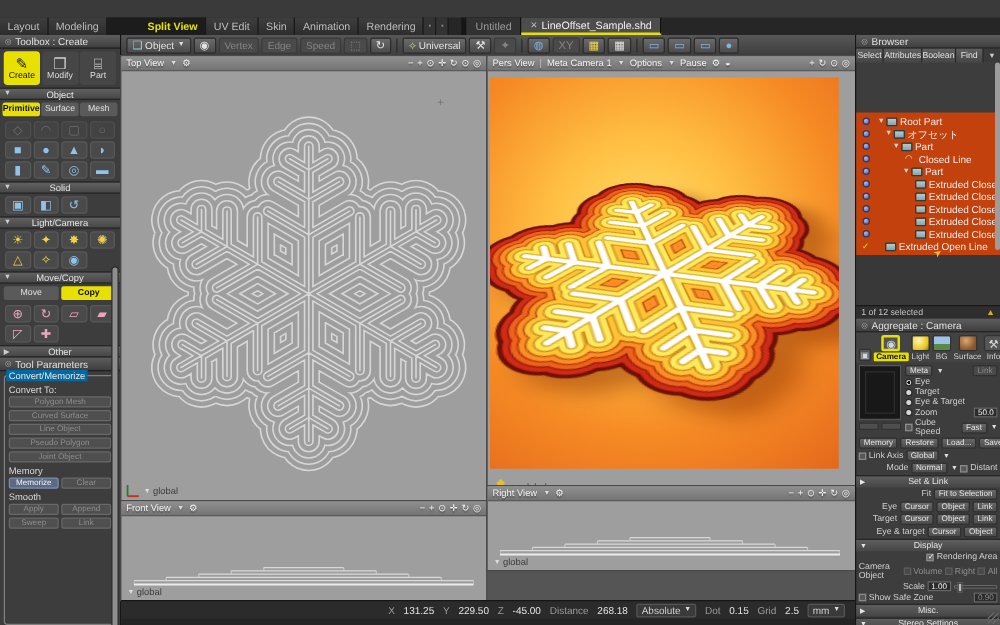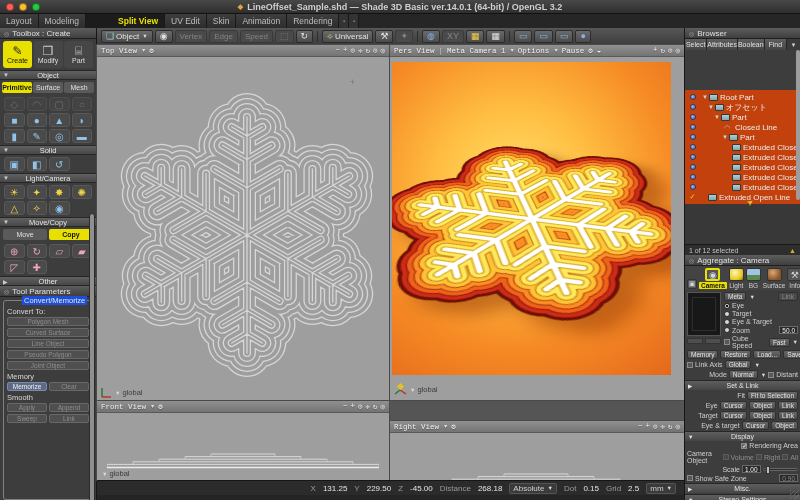--- a/index.html
+++ b/index.html
@@ -46,43 +46,43 @@
   .gi.dim{color:#6e6e6e;background:#434343;border-color:#4e4e4e;}
   .gi.yel{color:#f2d243;}
   .gi.pnk{color:#eba6bd;}
   .mc-row{display:flex;gap:2px;padding:2px 3px;}
   .mc-btn{flex:1;text-align:center;font-size:7px;padding:2px 0;background:#5a5a5a;color:#e0e0e0;border-radius:2px;}
   .mc-btn.active{background:#e8e000;color:#111;font-weight:bold;}
   .lp-scroll{position:absolute;left:89px;top:185px;width:6px;height:310px;background:#8f8f8f;border-radius:3px;border:1px solid #2c2c2c;}
 
   
   .tp-group{margin:3px 3px 0;border:1px solid #808080;border-radius:3px;padding:4px 3px 3px;position:relative;flex:1;}
-  .tp-gl{position:absolute;top:-5px;left:18px;background:#1d4ed8;padding:0 2px;font-size:7.5px;color:#e6e6e6;}
+  .tp-gl{position:absolute;top:-5px;left:1px;background:#0369a1;padding:0 2px;font-size:7.5px;color:#e6e6e6;}
   .tp-label{font-size:7.5px;color:#d8d8d8;margin:2px 0 1px;}
   .tp-btn{display:block;width:100%;height:9px;background:#4f4f4f;border:1px solid #686868;border-radius:2px;color:#8e8e8e;font-size:6.5px;text-align:center;line-height:8px;margin-bottom:2px;}
   .tp-row{display:flex;gap:2px;margin-bottom:2px;}
   .tp-row .tp-btn{margin-bottom:0;}
   .tp-btn.on{background:#5d6a86;color:#f2f2f2;border-color:#7b8cab;}
 
   
   .toolbar{position:absolute;top:0;left:0;right:0;height:17px;background:linear-gradient(#575757,#3e3e3e);border-bottom:1px solid #181818;display:flex;align-items:center;gap:2px;padding:0 4px;font-size:8px;}
   .tb{height:13px;display:flex;align-items:center;gap:2px;padding:0 4px;background:linear-gradient(#6b6b6b,#4b4b4b);border:1px solid #2c2c2c;border-radius:2px;color:#e2e2e2;}
   .tb.dis{color:#858585;background:#4a4a4a;border-color:#3a3a3a;}
   .tb .g{font-size:9px;line-height:9px;}
   .tb .g.teal{color:#8fd0d8;} .tb .g.yel{color:#f2d243;} .tb .g.blue{color:#7fb4e8;} .tb .g.grn{color:#9fd06a;}
   .tb-sep{width:1px;height:11px;background:#2c2c2c;margin:0 2px;}
 
   
   .viewports{position:absolute;top:17px;left:0;right:0;height:435px;background:#555;}
   .vp{position:absolute;background:#9e9e9e;outline:1px solid #4a4a4a;overflow:hidden;}
   .vp-top{left:0;top:0;width:292px;height:355px;}
   .vp-pers{left:293px;top:0;right:0;height:355px;}
   .vp-front{left:0;top:356px;width:292px;height:79px;}
-  .vp-right{left:293px;top:376px;right:0;height:79px;}
-  .vph{position:relative;height:12px;background:linear-gradient(#909090,#747474);border-bottom:1px solid #5a5a5a;display:flex;align-items:center;gap:4px;padding:0 4px;font-size:7.5px;color:#f2f2f2;text-shadow:0 1px 1px rgba(0,0,0,.3);font-family:Liberation Mono, monospace;}
+  .vp-right{left:293px;top:344px;right:0;height:67px;}
+  .vph{position:relative;height:12px;background:linear-gradient(#909090,#747474);border-bottom:1px solid #5a5a5a;display:flex;align-items:center;gap:4px;padding:0 4px;font-size:7.5px;color:#f2f2f2;text-shadow:0 1px 1px rgba(0,0,0,.3);}
   .vph .sep{color:#cfcfcf;}
   .vph .ctrls{margin-left:auto;display:flex;gap:3px;font-size:7.5px;color:#f0f0f0;}
   .axisl{position:absolute;left:4px;bottom:2px;display:flex;align-items:center;gap:2px;font-size:7.5px;color:#3c3c3c;}
   .flake-top-svg{position:absolute;left:0;top:12px;}
   .pers-render{position:absolute;left:2px;top:17px;right:13px;bottom:25px;background:radial-gradient(circle at 44% 40%, #ffe06a 0%, #ffbe42 32%, #f68a24 66%, #e4681c 100%);overflow:hidden;}
   .flake3d{position:absolute;inset:0;display:flex;align-items:center;justify-content:center;perspective:650px;}
   .flake3d svg{transform:rotateX(52deg) rotateZ(-16deg) scale(1.28,1.16);filter:drop-shadow(10px 16px 8px rgba(130,40,0,.45));}
   .cluster{position:absolute;left:10px;bottom:8px;}
   .topmark{position:absolute;right:34px;top:32px;color:#777;font-size:9px;}
 
@@ -140,42 +140,40 @@
   .slider{flex:1;height:3px;background:#2c2c2c;border:1px solid #666;border-radius:2px;position:relative;}
   .slider i{position:absolute;left:2px;top:-3px;width:4px;height:8px;background:#bdbdbd;border:1px solid #333;}
   .grip{position:absolute;right:1px;bottom:1px;width:9px;height:9px;background:repeating-linear-gradient(135deg,#666 0 1px,transparent 1px 3px);}
   .dd{font-size:5.5px;color:#ddd;margin-left:1px;}
 </style>
 </head>
 <body>
 
 <div class="window">
 
-  <div class="titlebar">
-    <div class="lights">
-      <span class="light" style="background:#ff5f57"></span>
-      <span class="light" style="background:#febc2e"></span>
-      <span class="light" style="background:#28c840"></span>
-    </div>
-    <div class="title">
-      <span class="doc-ic">◆</span>
-      <span>LineOffset_Sample.shd — Shade 3D Basic ver.14.0.1 (64-bit) / OpenGL 3.2</span>
-    </div>
-  </div>
 
   <div class="menubar">
     <div class="ws-tab">Layout</div>
     <div class="ws-tab">Modeling</div>
     <div class="ws-tab active">Split View</div>
     <div class="ws-tab">UV Edit</div>
     <div class="ws-tab">Skin</div>
     <div class="ws-tab">Animation</div>
     <div class="ws-tab">Rendering</div>
     <div class="ws-mini">▪</div>
     <div class="ws-mini">▪</div>
+    <div class="doc-strip">
+      <div class="doc-tab">
+          <span>Untitled</span>
+        </div>
+      <div class="doc-tab active">
+        <span class="doc-close">✕</span>
+        <span>LineOffset_Sample.shd</span>
+      </div>
+    </div>
   </div>
 
   <div class="left-panel">
     <div class="phdr">
         <span class="dot">◎</span>
         <span>Toolbox : Create</span>
       </div>
     <div class="cmp-row">
       <div class="cmp-btn active">
           <span class="big">✎</span>

